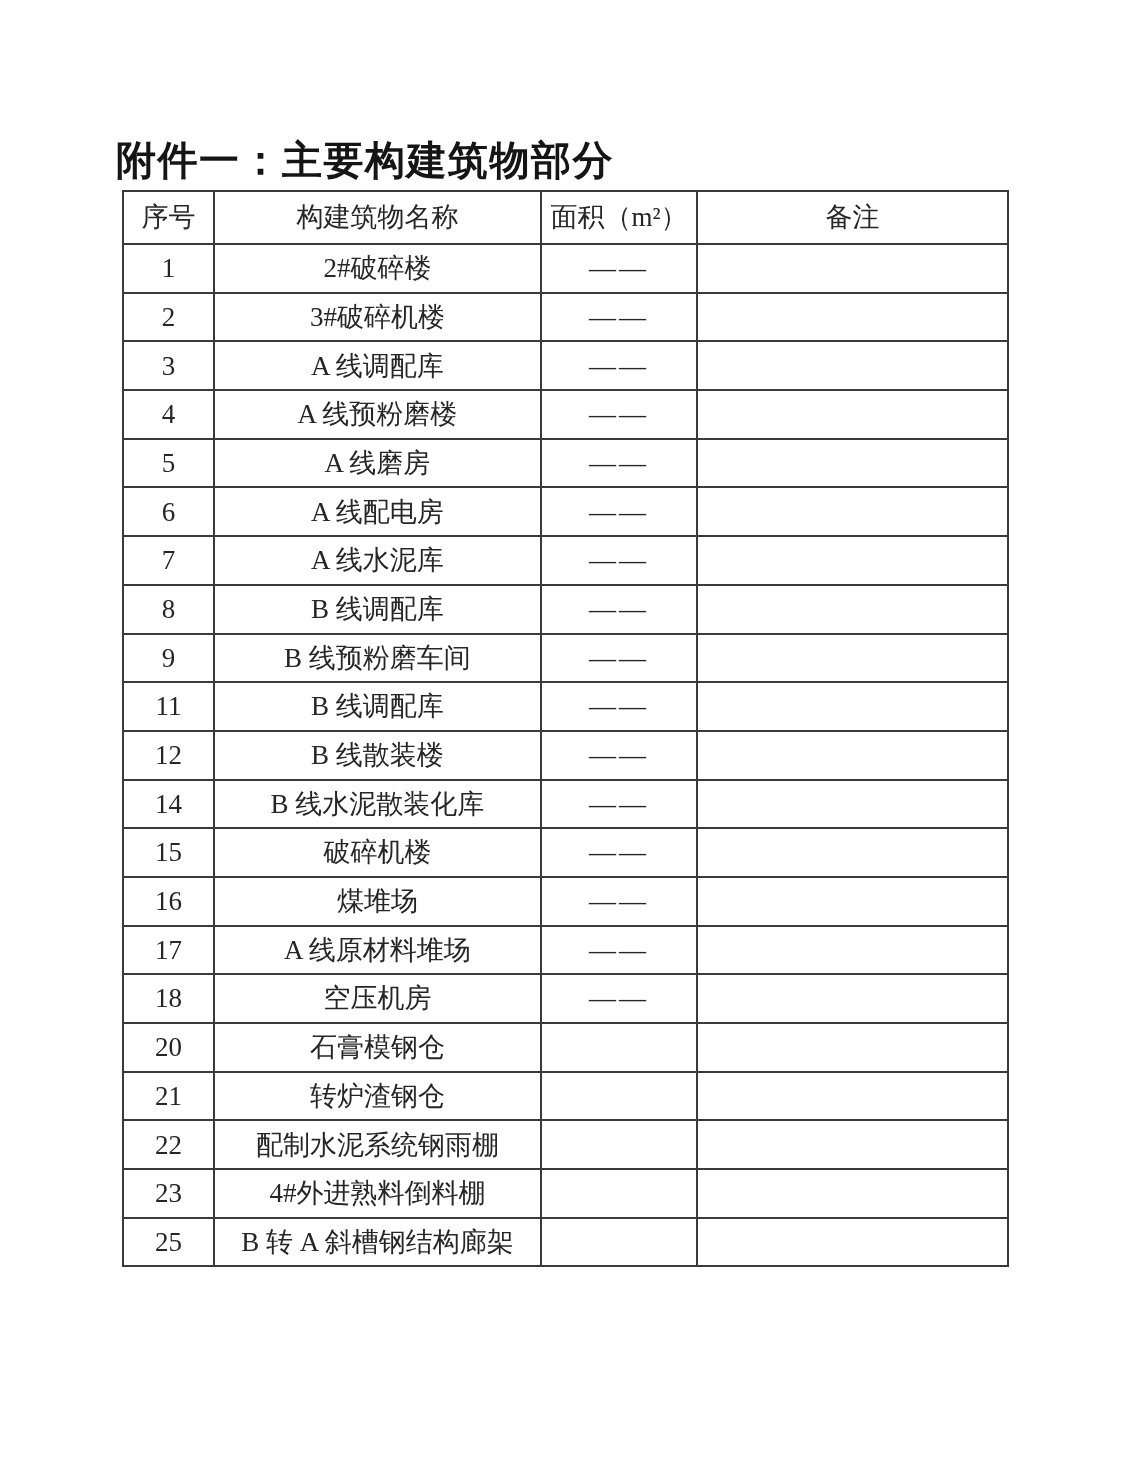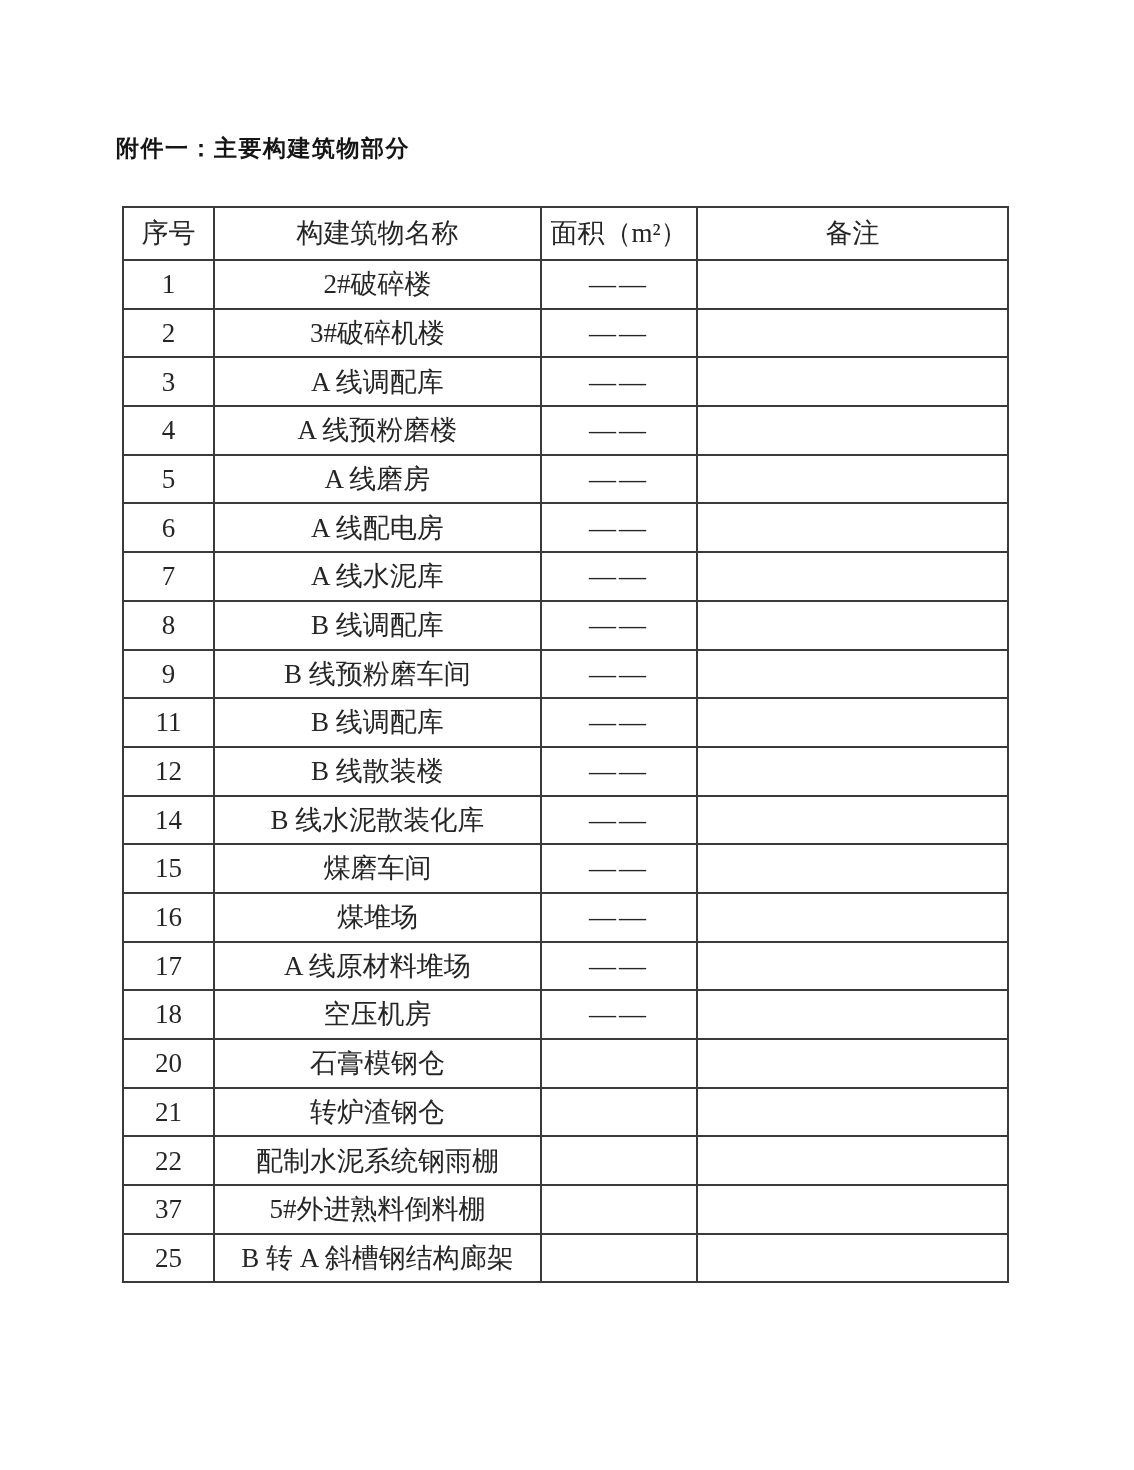--- a/index.html
+++ b/index.html
@@ -16,34 +16,33 @@
   }
   .page {
     position: absolute;
     inset: 0;
     background: #ffffff;
   }
   .page-title {
     position: absolute;
     left: 116px;
     top: 133px;
-    font-size: 23px;
+    font-size: 40px;
     font-weight: 700;
     color: #151515;
     letter-spacing: 1.5px;
     white-space: nowrap;
   }
   table.building-table {
     position: absolute;
     left: 122px;
     top: 190px;
     width: 885px;
     border-collapse: collapse;
     table-layout: fixed;
-    margin-top: 16px;
   }
   .building-table col.c-no     { width: 91px;  }
   .building-table col.c-name   { width: 327px; }
   .building-table col.c-area   { width: 156px; }
   .building-table col.c-remark { width: 311px; }
   .building-table th,
   .building-table td {
     border: 2px solid #3a3a3a;
     text-align: center;
     vertical-align: middle;
@@ -163,21 +162,21 @@
 
     <tr>
       <td>14</td>
       <td>B 线水泥散装化库</td>
       <td class="area-cell">——</td>
       <td></td>
     </tr>
 
     <tr>
       <td>15</td>
-      <td>煤磨车间</td>
+      <td>破碎机楼</td>
       <td class="area-cell">——</td>
       <td></td>
     </tr>
 
     <tr>
       <td>16</td>
       <td>煤堆场</td>
       <td class="area-cell">——</td>
       <td></td>
     </tr>
@@ -212,22 +211,22 @@
     </tr>
 
     <tr>
       <td>22</td>
       <td>配制水泥系统钢雨棚</td>
       <td class="area-cell"></td>
       <td></td>
     </tr>
 
     <tr>
-      <td>37</td>
-      <td>5#外进熟料倒料棚</td>
+      <td>23</td>
+      <td>4#外进熟料倒料棚</td>
       <td class="area-cell"></td>
       <td></td>
     </tr>
 
 
     <tr>
       <td>25</td>
       <td>B 转 A 斜槽钢结构廊架</td>
       <td class="area-cell"></td>
       <td></td>

